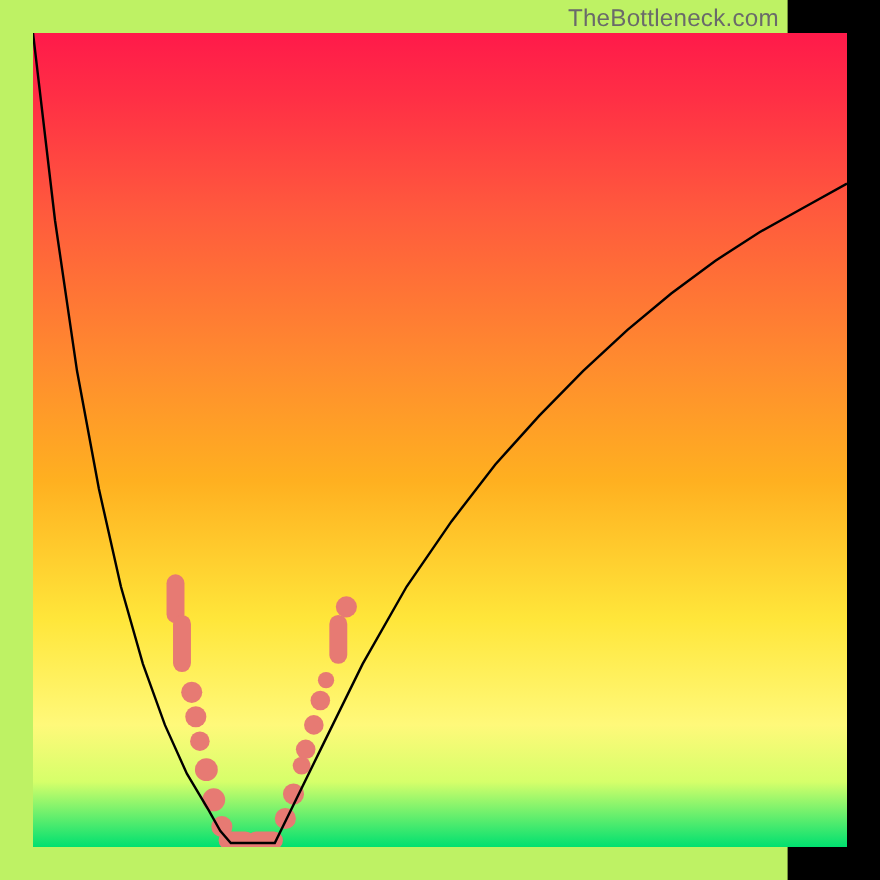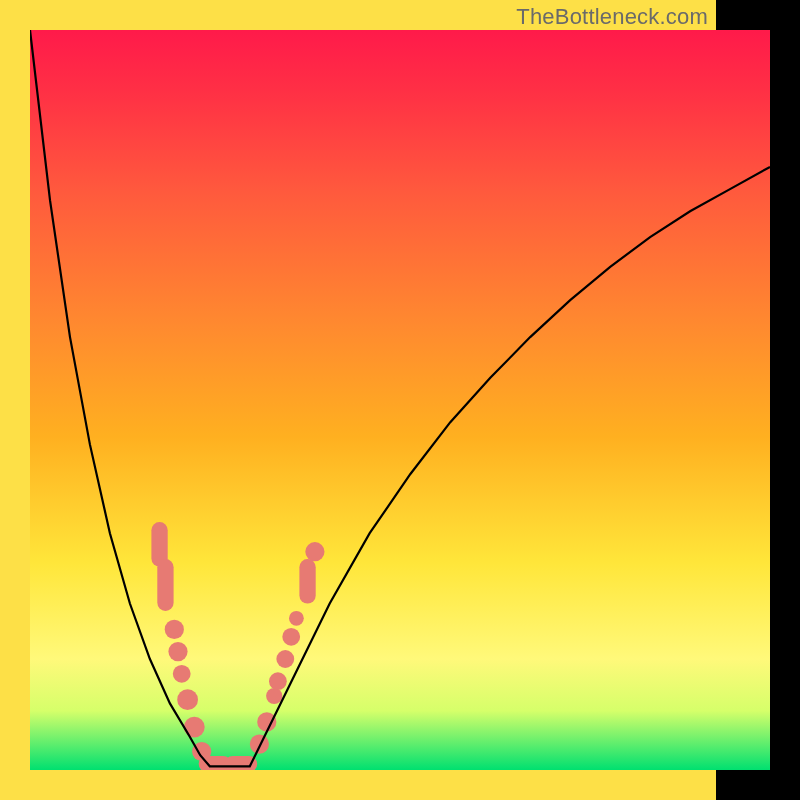--- a/index.html
+++ b/index.html
@@ -8,21 +8,21 @@
     width: 800px;
     height: 800px;
     overflow: hidden;
     background: #000;
     font-family: Arial, Helvetica, sans-serif;
   }
   .frame {
     position: relative;
     width: 716px;
     height: 800px;
-    background: #fde047;
+    background: #bef264;
   }
   .plot-area {
     position: absolute;
     left: 30px;
     top: 30px;
     width: 740px;
     height: 740px;
     background: linear-gradient(
       to bottom,
       #ff1a4a 0%,

